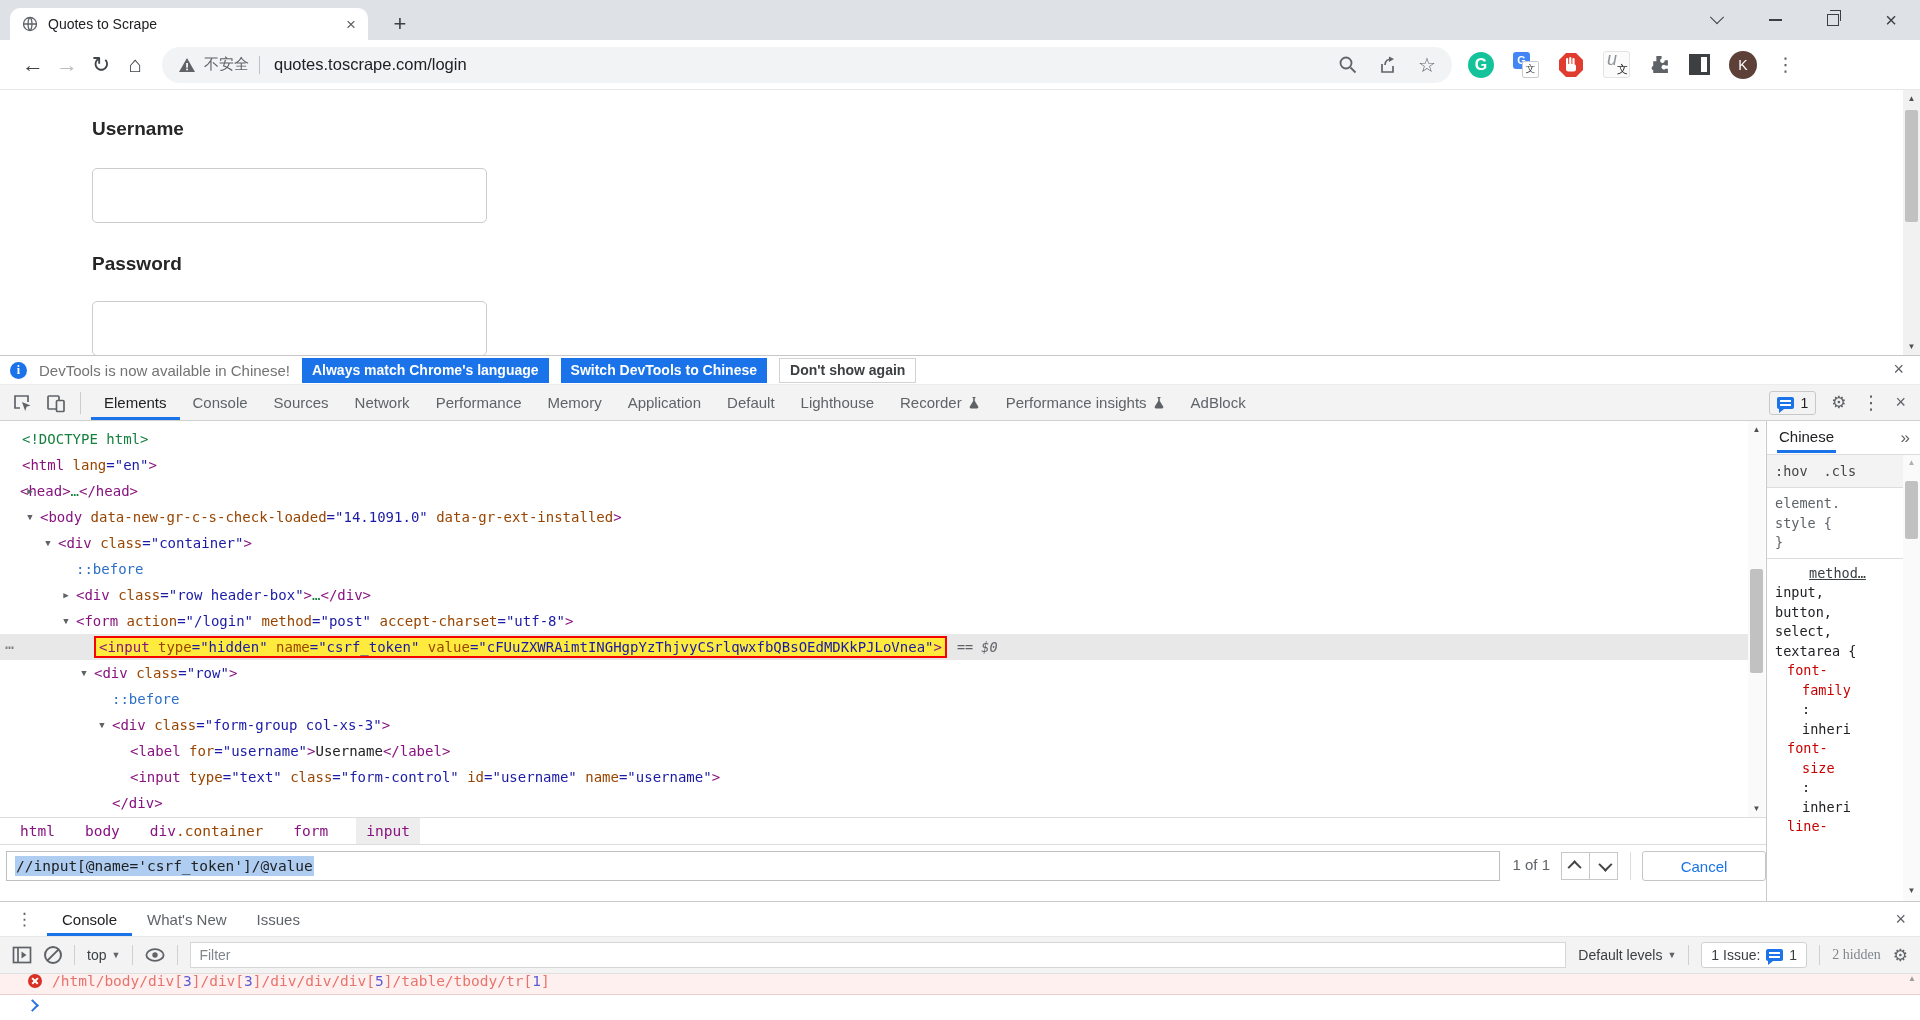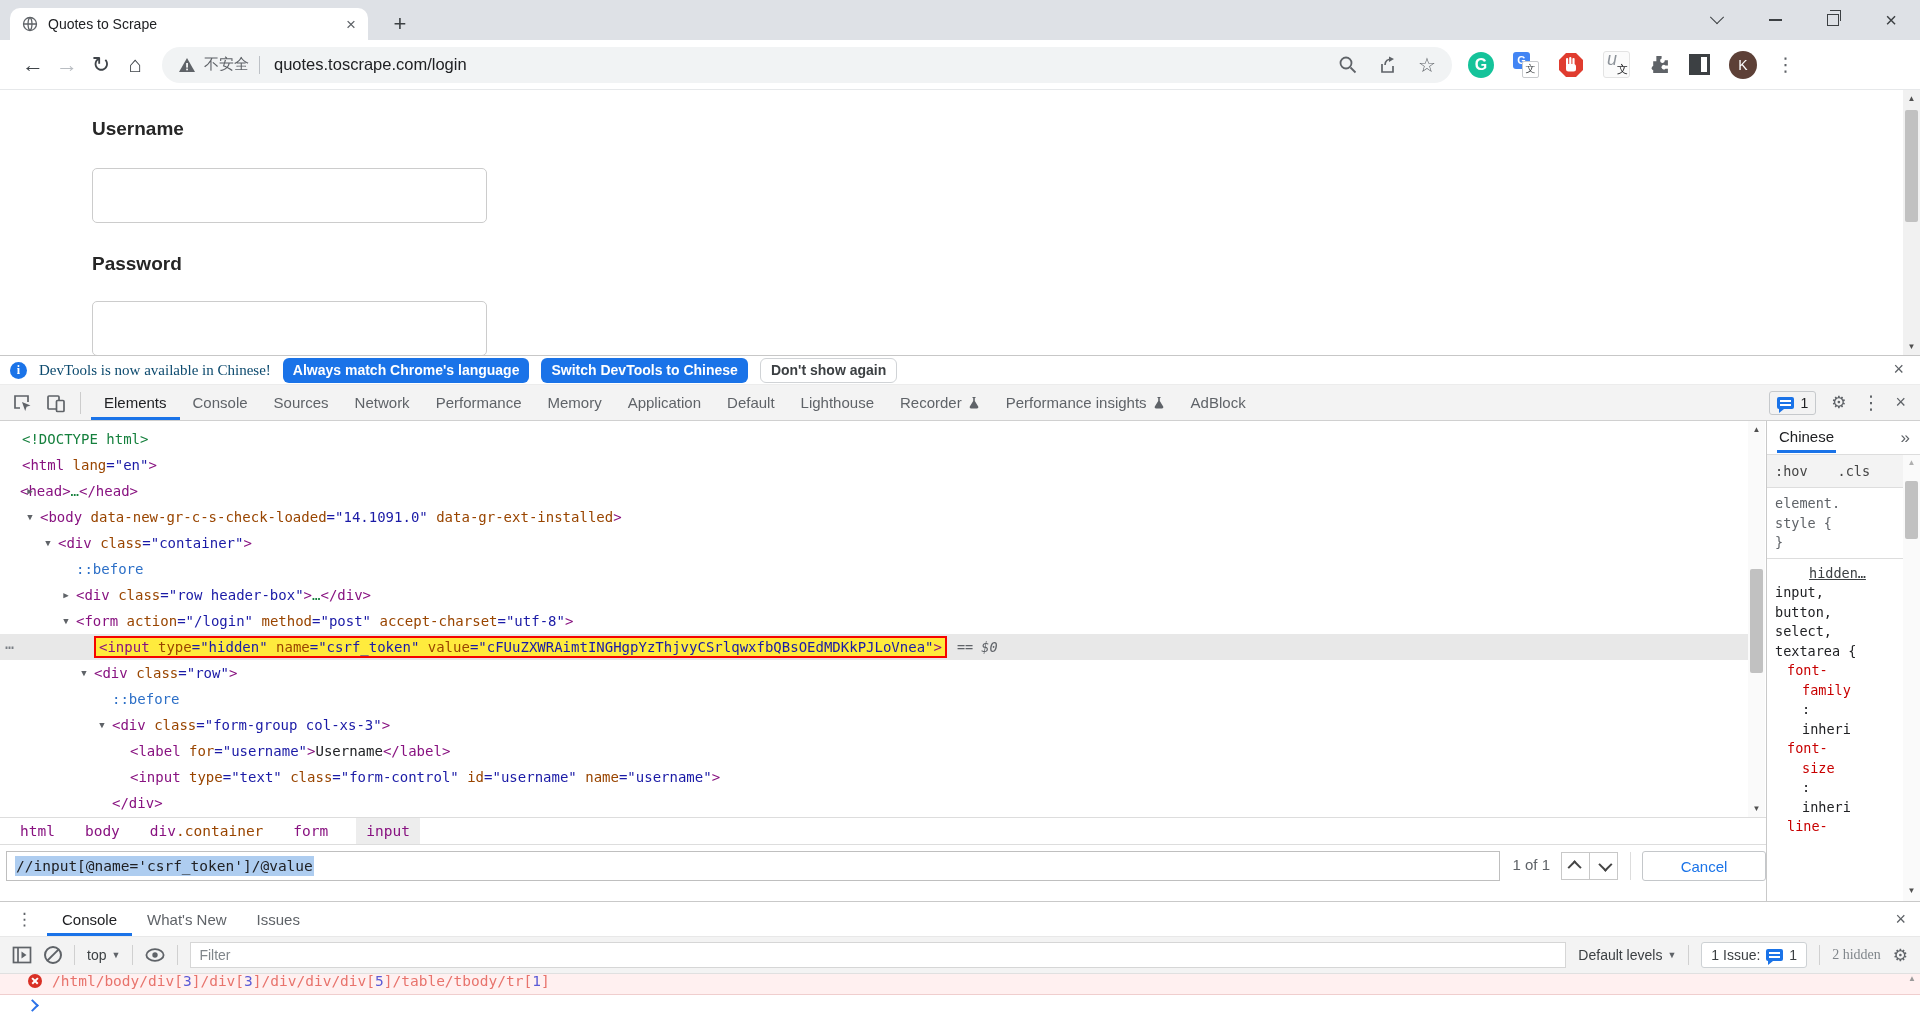--- a/index.html
+++ b/index.html
@@ -47,22 +47,22 @@
   .fld-label{position:absolute;left:92px;font-size:19px;font-weight:bold;color:#262626;}
   .fld-input{position:absolute;left:92px;width:395px;height:55px;border:1px solid #ccc;border-radius:5px;box-sizing:border-box;background:#fff;font-size:18px;padding:0 12px;}
   .sb{position:absolute;background:#f1f1f1;}
   .sb-arrow{position:absolute;left:0;width:17px;text-align:center;font-size:8px;color:#505050;}
   .sb-thumb{position:absolute;left:2px;width:13px;background:#c1c1c1;border-radius:2px;}
 
   
   .devtools{position:absolute;left:0;top:355px;width:1920px;height:665px;background:#fff;border-top:1px solid #c7c7c7;box-sizing:border-box;}
   .notif{position:absolute;left:0;top:0;width:100%;height:29px;display:flex;align-items:center;gap:12px;padding-left:10px;box-sizing:border-box;border-bottom:1px solid #ececec;background:#fff;}
   .info-ic{width:17px;height:17px;border-radius:50%;background:#1a73e8;color:#fff;font-size:12px;font-weight:bold;display:flex;align-items:center;justify-content:center;font-family:"Liberation Serif",serif;}
-  .notif-text{font-size:15px;color:#0c4a6e;font-family:Liberation Serif, serif;}
-  .nbtn{height:25px;border-radius:6px;background:#1a73e8;color:#fff;font-size:14px;font-weight:bold;display:flex;align-items:center;padding:0 10px;}
+  .notif-text{font-size:15px;color:#737373;}
+  .nbtn{height:25px;border-radius:0;background:#1a73e8;color:#fff;font-size:14px;font-weight:bold;display:flex;align-items:center;padding:0 10px;}
   .nbtn.plain{background:#fff;border:1px solid #d0d3d6;color:#3c4043;box-sizing:border-box;}
   .notif-close,.x-ic{color:#5f6368;font-size:18px;}
   .notif-close{position:absolute;right:16px;top:3px;}
 
   .dt-tabs{position:absolute;left:0;top:29px;width:100%;height:36px;background:#f3f3f3;border-bottom:1px solid #d0d0d0;display:flex;align-items:stretch;box-sizing:border-box;}
   .dt-iconbtns{display:flex;align-items:center;gap:14px;padding:0 10px 0 12px;}
   .vdiv{width:1px;height:22px;background:#ccc;align-self:center;}
   .dt-tab{display:flex;align-items:center;padding:0 13px;font-size:15px;color:#5f6368;gap:6px;}
   .dt-tab.active{color:#202124;box-shadow:inset 0 -3px 0 #1a73e8;}
   .dt-right{margin-left:auto;display:flex;align-items:center;gap:15px;padding-right:14px;}
@@ -102,21 +102,21 @@
   .chev-up{width:8px;height:8px;border-left:2.2px solid #444;border-top:2.2px solid #444;transform:rotate(45deg) translate(0,2px);}
   .chev-down2{width:8px;height:8px;border-left:2.2px solid #444;border-top:2.2px solid #444;transform:rotate(225deg) translate(0,2px);}
   .find-div{position:absolute;left:1630px;top:7px;width:1px;height:28px;background:#ddd;}
   .cancel-btn{position:absolute;left:1642px;top:6px;width:124px;height:30px;border:1px solid #c4c7ca;border-radius:3px;background:#fff;color:#1a73e8;font-size:15px;display:flex;align-items:center;justify-content:center;box-sizing:border-box;}
 
   
   .styles{position:absolute;left:1766px;top:65px;width:154px;height:480px;border-left:1px solid #c9c9c9;background:#fff;box-sizing:border-box;overflow:hidden;}
   .sp-head{height:34px;border-bottom:1px solid #ddd;display:flex;align-items:center;padding:0 10px;box-sizing:border-box;}
   .sp-tab{font-size:15px;color:#202124;border-bottom:3px solid #1a73e8;padding:6px 2px 5px;}
   .sp-more{margin-left:auto;color:#5f6368;font-size:17px;}
-  .sp-toggles{height:33px;background:#f3f3f3;border-bottom:1px solid #ddd;display:flex;align-items:center;gap:30px;padding-left:8px;font-family:"DejaVu Sans Mono",monospace;font-size:13.5px;color:#444;box-sizing:border-box;}
+  .sp-toggles{height:33px;background:#f3f3f3;border-bottom:1px solid #ddd;display:flex;align-items:center;gap:16px;padding-left:8px;font-family:"DejaVu Sans Mono",monospace;font-size:13.5px;color:#444;box-sizing:border-box;}
   .sp-rules{padding:6px 0 0 8px;font-family:"DejaVu Sans Mono",monospace;font-size:13.5px;line-height:19.5px;width:128px;}
   .sl-plain{color:#5f6368;} .sl-sel{color:#202124;}
   .sl-link{color:#3c4043;text-decoration:underline;margin-left:34px;}
   .sl-prop1{color:#c80000;margin-left:12px;} .sl-prop2{color:#c80000;margin-left:27px;}
   .sl-colon{color:#202124;margin-left:27px;} .sl-value2{color:#202124;margin-left:27px;}
   .sl-divider{border-top:1px solid #ddd;margin:5px 0 5px -8px;}
   .styles-sb{position:absolute;right:0;top:34px;bottom:0;width:17px;background:#fafafa;}
 
   
   .console{position:absolute;left:0;top:545px;width:1920px;height:120px;border-top:1px solid #c9c9c9;background:#fff;box-sizing:border-box;}
@@ -395,21 +395,21 @@
       </div>
       <div class="sp-toggles">
         <span>:hov</span>
         <span>.cls</span>
       </div>
       <div class="sp-rules">
           <div class="sl-plain">element.</div>
           <div class="sl-plain">style {</div>
           <div class="sl-plain">}</div>
           <div class="sl-divider"></div>
-          <div class="sl-link">hidden…</div>
+          <div class="sl-link">method…</div>
           <div class="sl-sel">input,</div>
           <div class="sl-sel">button,</div>
           <div class="sl-sel">select,</div>
           <div class="sl-sel">textarea {</div>
           <div class="sl-prop1">font-</div>
           <div class="sl-prop2">family</div>
           <div class="sl-colon">:</div>
           <div class="sl-value2">inheri</div>
           <div class="sl-prop1">font-</div>
           <div class="sl-prop2">size</div>

